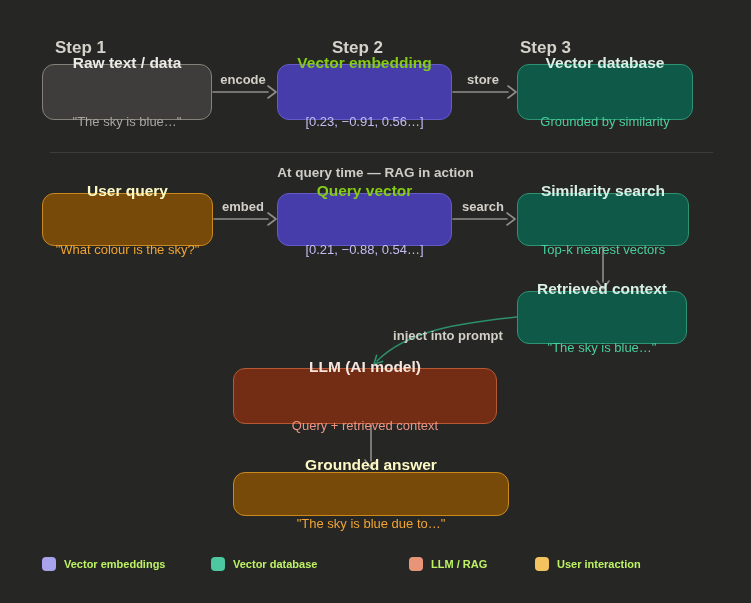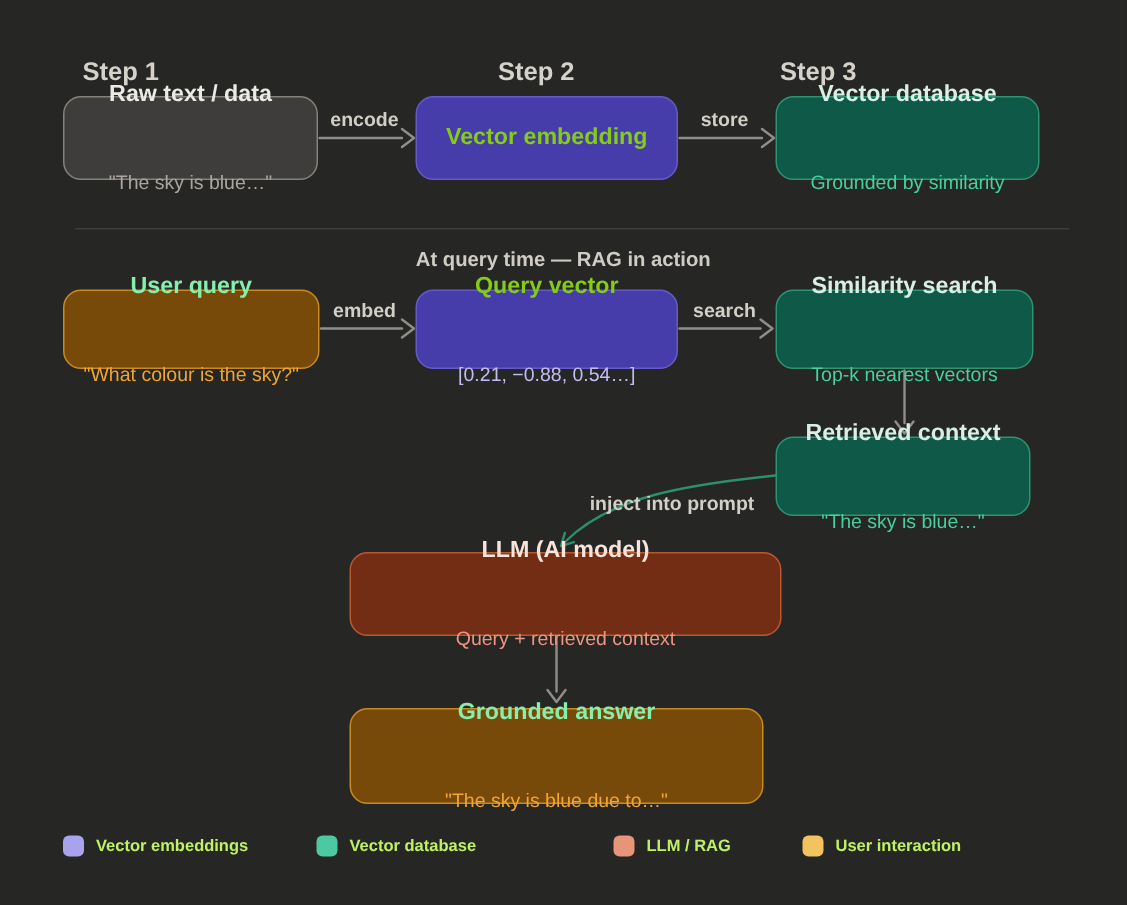--- a/index.html
+++ b/index.html
@@ -17,21 +17,21 @@
   .box .title { font-size:15.5px; font-weight:700; }
   .box .sub   { font-size:13px;  font-weight:500; margin-top:1px; }
 
   .box--gray   { background:#3e3d3b; border-color:#85827c; }
   .box--gray   .title { color:#eceae5; } .box--gray .sub { color:#a9a69f; }
   .box--purple { background:#473daa; border-color:#645ac8; }
   .box--purple .title { color:#84cc16; } .box--purple .sub { color:#c3bcf3; }
   .box--green  { background:#0e5947; border-color:#2f9272; }
   .box--green  .title { color:#d7efe5; } .box--green .sub { color:#45d0a0; }
   .box--amber  { background:#784a0a; border-color:#c9891d; }
-  .box--amber  .title { color:#86efac; } .box--amber .sub { color:#f2a430; }
+  .box--amber  .title { color:#fef9c3; } .box--amber .sub { color:#f2a430; }
   .box--red    { background:#732d15; border-color:#b85832; }
   .box--red    .title { color:#f8e4da; } .box--red .sub { color:#ef9480; }
 
   .step-label {
     position:absolute; z-index:2; font-size:17px; font-weight:600; color:#d5d2ca;
   }
   .edge-label {
     position:absolute; z-index:2; font-size:13px; font-weight:600; color:#d2cfc7;
     text-align:center;
   }
@@ -76,20 +76,21 @@
   <div class="step-label" style="left:288px; top:38px;margin-left:44px;">Step 2</div>
   <div class="step-label" style="left:520px; top:38px;">Step 3</div>
 
   <div class="box box--gray" style="left:42px; top:64px; width:170px; height:56px;">
     <div class="title">Raw text / data</div>
     <div class="sub">"The sky is blue…"</div>
   </div>
   <div class="edge-label" style="left:212px; top:72px; width:62px;">encode</div>
   <div class="box box--purple" style="left:277px; top:64px; width:175px; height:56px;">
     <div class="title">Vector embedding</div>
+    <div class="sub">[0.23, −0.91, 0.56…]</div>
   </div>
   <div class="edge-label" style="left:452px; top:72px; width:62px;">store</div>
   <div class="box box--green" style="left:517px; top:64px; width:176px; height:56px;">
     <div class="title">Vector database</div>
     <div class="sub">Grounded by similarity</div>
   </div>
 
   <div class="divider"></div>
   <div class="section-heading">At query time — RAG in action</div>
 
@@ -107,26 +108,26 @@
     <div class="title">Similarity search</div>
     <div class="sub">Top-k nearest vectors</div>
   </div>
 
   <div class="box box--green" style="left:517px; top:291px; width:170px; height:53px;">
     <div class="title">Retrieved context</div>
     <div class="sub">"The sky is blue…"</div>
   </div>
   <div class="edge-label" style="left:388px; top:328px; width:120px;">inject into prompt</div>
 
-  <div class="box box--red" style="left:233px; top:368px; width:288px; height:56px;">
+  <div class="box box--red" style="left:233px; top:368px; width:264px; height:56px;">
     <div class="title">LLM (AI model)</div>
     <div class="sub">Query + retrieved context</div>
   </div>
 
-  <div class="box box--amber" style="left:233px; top:472px; width:276px; height:64px;">
+  <div class="box box--amber" style="left:233px; top:472px; width:276px; height:44px;">
     <div class="title">Grounded answer</div>
     <div class="sub">"The sky is blue due to…"</div>
   </div>
 
   <div class="legend-item" style="left:42px;">
     <span class="legend-swatch" style="background: rgb(169, 162, 236);"></span>
     <span class="legend-label">Vector embeddings</span>
   </div>
   <div class="legend-item" style="left:211px;">
     <span class="legend-swatch" style="background: rgb(76, 201, 160);"></span>

